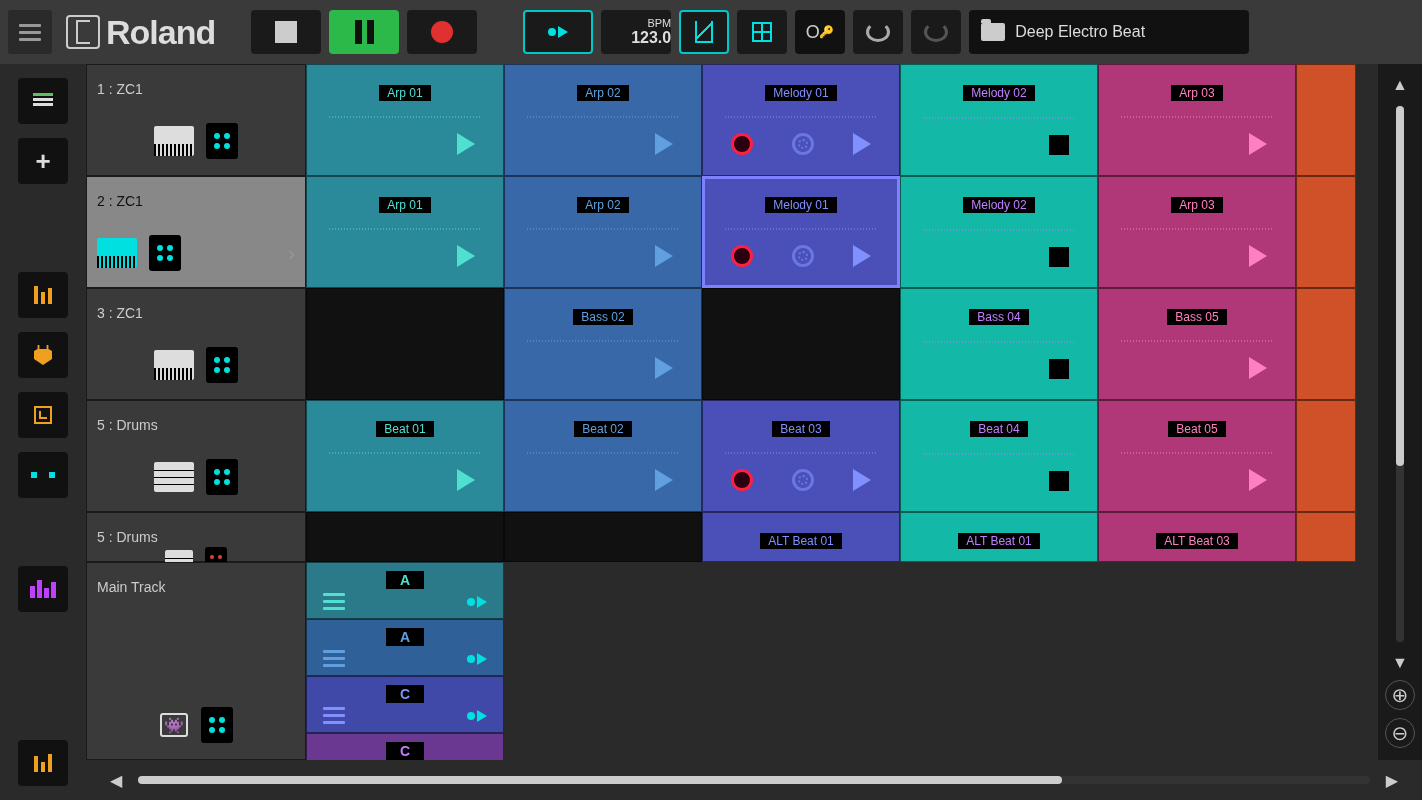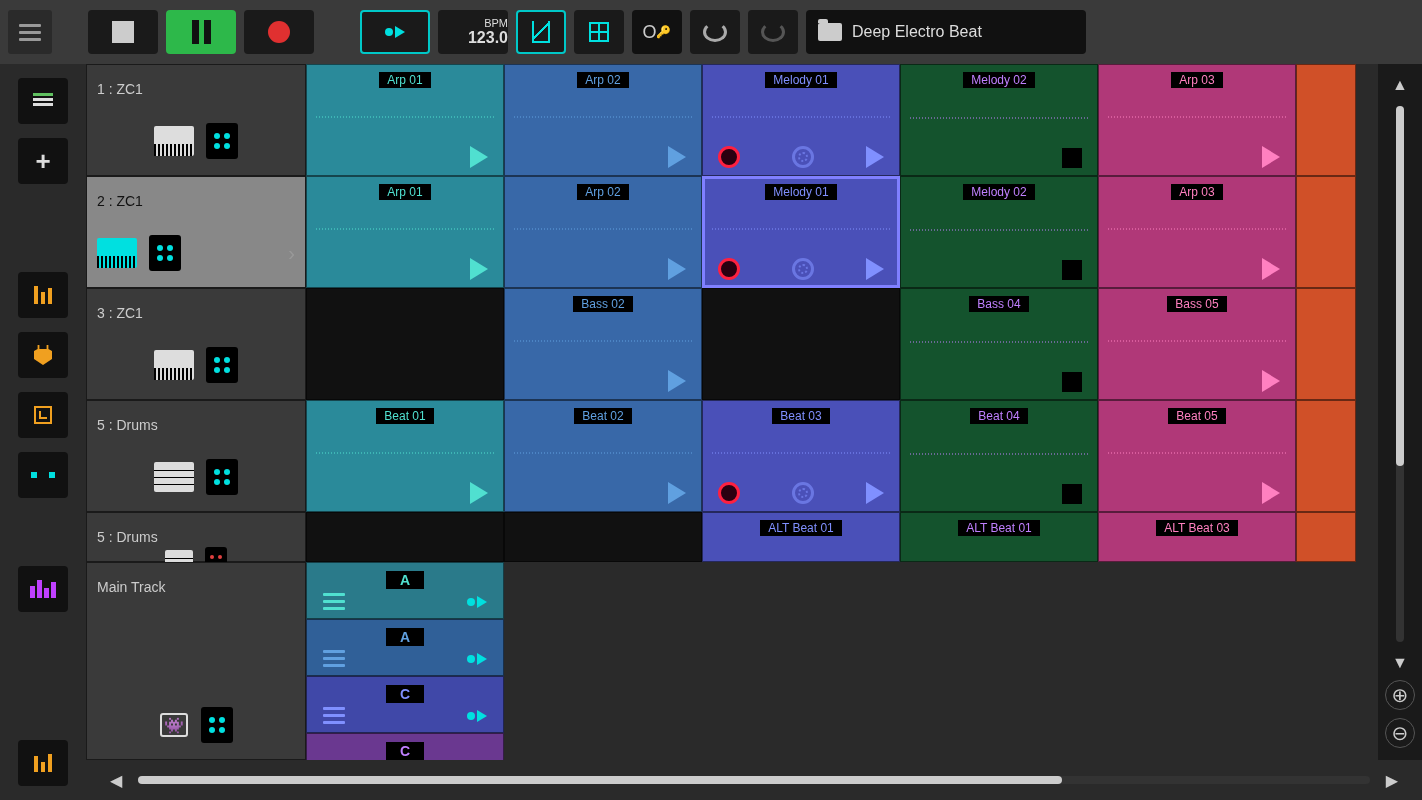--- a/index.html
+++ b/index.html
@@ -47,21 +47,21 @@
 .pad-icon{width:32px;height:36px;background:#000;border-radius:3px;display:flex;flex-direction:column;align-items:center;justify-content:center;gap:4px;padding:4px}
 .pad-icon .dots{display:flex;gap:4px}
 .pad-icon .dots span{width:6px;height:6px;border-radius:50%}
 .pad-cyan span{background:#00e0e0}
 .pad-red span{background:#e04040}
 .chev{color:#999;font-size:20px;margin-left:auto;align-self:center}
 .clips{flex:1;display:flex;flex-direction:column;min-width:0;overflow:hidden}
 .clip-row{display:flex;height:112px}
 .clip-row.short{height:50px}
 .clip-row.main{height:90px}
-.clip{border:1px solid rgba(0,0,0,0.5);display:flex;flex-direction:column;position:relative;cursor:pointer;padding:7px}
+.clip{border:1px solid rgba(0,0,0,0.5);display:flex;flex-direction:column;position:relative;cursor:pointer;padding:20px}
 .clip.w198{width:198px}
 .clip.w60{width:60px}
 .clip.empty{background:#111}
 .clip-label{background:#000;color:inherit;font-size:12px;padding:1px 8px;align-self:center;margin-top:0}
 .clip-wave{flex:1;margin:4px 2px;opacity:0.5;background:repeating-linear-gradient(90deg,currentColor,currentColor 1px,transparent 1px,transparent 3px);background-size:100% 2px;background-position:center;background-repeat:no-repeat}
 .clip-footer{display:flex;justify-content:flex-end;align-items:center;padding:0 8px;gap:14px}
 .clip-footer.full{justify-content:space-between}
 .play-tri{width:0;height:0;border-left:18px solid currentColor;border-top:11px solid transparent;border-bottom:11px solid transparent;cursor:pointer}
 .rec-circ{width:22px;height:22px;border:3px solid #ff2040;border-radius:50%;background:#2a0010}
 .gear-circ{width:22px;height:22px;border:3px solid currentColor;border-radius:50%;position:relative;opacity:0.6}
@@ -80,21 +80,21 @@
 .vscroll-thumb{position:absolute;top:0;width:8px;height:360px;background:#ccc;border-radius:4px}
 .zoom-btn{width:30px;height:30px;color:#ccc;display:flex;align-items:center;justify-content:center;font-size:20px;cursor:pointer;border:1px solid #555;border-radius:50%;margin:4px 0}
 .hscroll-row{height:40px;display:flex;align-items:center;padding:0 20px;gap:12px;background:#2a2a2a}
 .hscroll{flex:1;height:8px;background:#333;border-radius:4px;position:relative}
 .hscroll-thumb{position:absolute;left:0;width:75%;height:8px;background:#ccc;border-radius:4px}
 .sb-bottom{margin-top:auto}
 
 .c-teal{background:#2a8a9a;color:#50e0d0}
 .c-blue{background:#3868a8;color:#60a0e0}
 .c-indigo{background:#4a50b8;color:#8090ff}
-.c-purple{background:#14532d;color:#c080ff}
+.c-purple{background:#14b8a6;color:#c080ff}
 .c-pink{background:#b03878;color:#ff80c0}
 .c-orange{background:#d05028;color:#ffa060}
 .c-teal-dk{background:#2a7a8a;color:#50e0d0}
 .c-blue-dk{background:#306098;color:#60a0e0}
 .c-indigo-dk{background:#4048a8;color:#8090ff}
 .c-purple-dk{background:#6a3890;color:#c080ff}
 
 .ic-stop{width:22px;height:22px;background:#ccc}
 .ic-pause{display:flex;gap:5px}
 .ic-pause span{width:7px;height:24px;background:#111}
@@ -129,20 +129,24 @@
 <div class="app">
 
   <div class="topbar">
     <div class="menu-btn">
       <div class="bars">
           <span></span>
           <span></span>
           <span></span>
         </div>
     </div>
+    <div class="logo">
+      <div class="logo-sq"></div>
+      <div class="logo-text">Roland</div>
+    </div>
     <div style="flex:0 0 20px"></div>
     <div class="tb-btn tb-dark">
         <div class="ic-stop"></div>
       </div>
     <div class="tb-btn tb-green">
         <div class="ic-pause">
           <span></span>
           <span></span>
         </div>
       </div>

